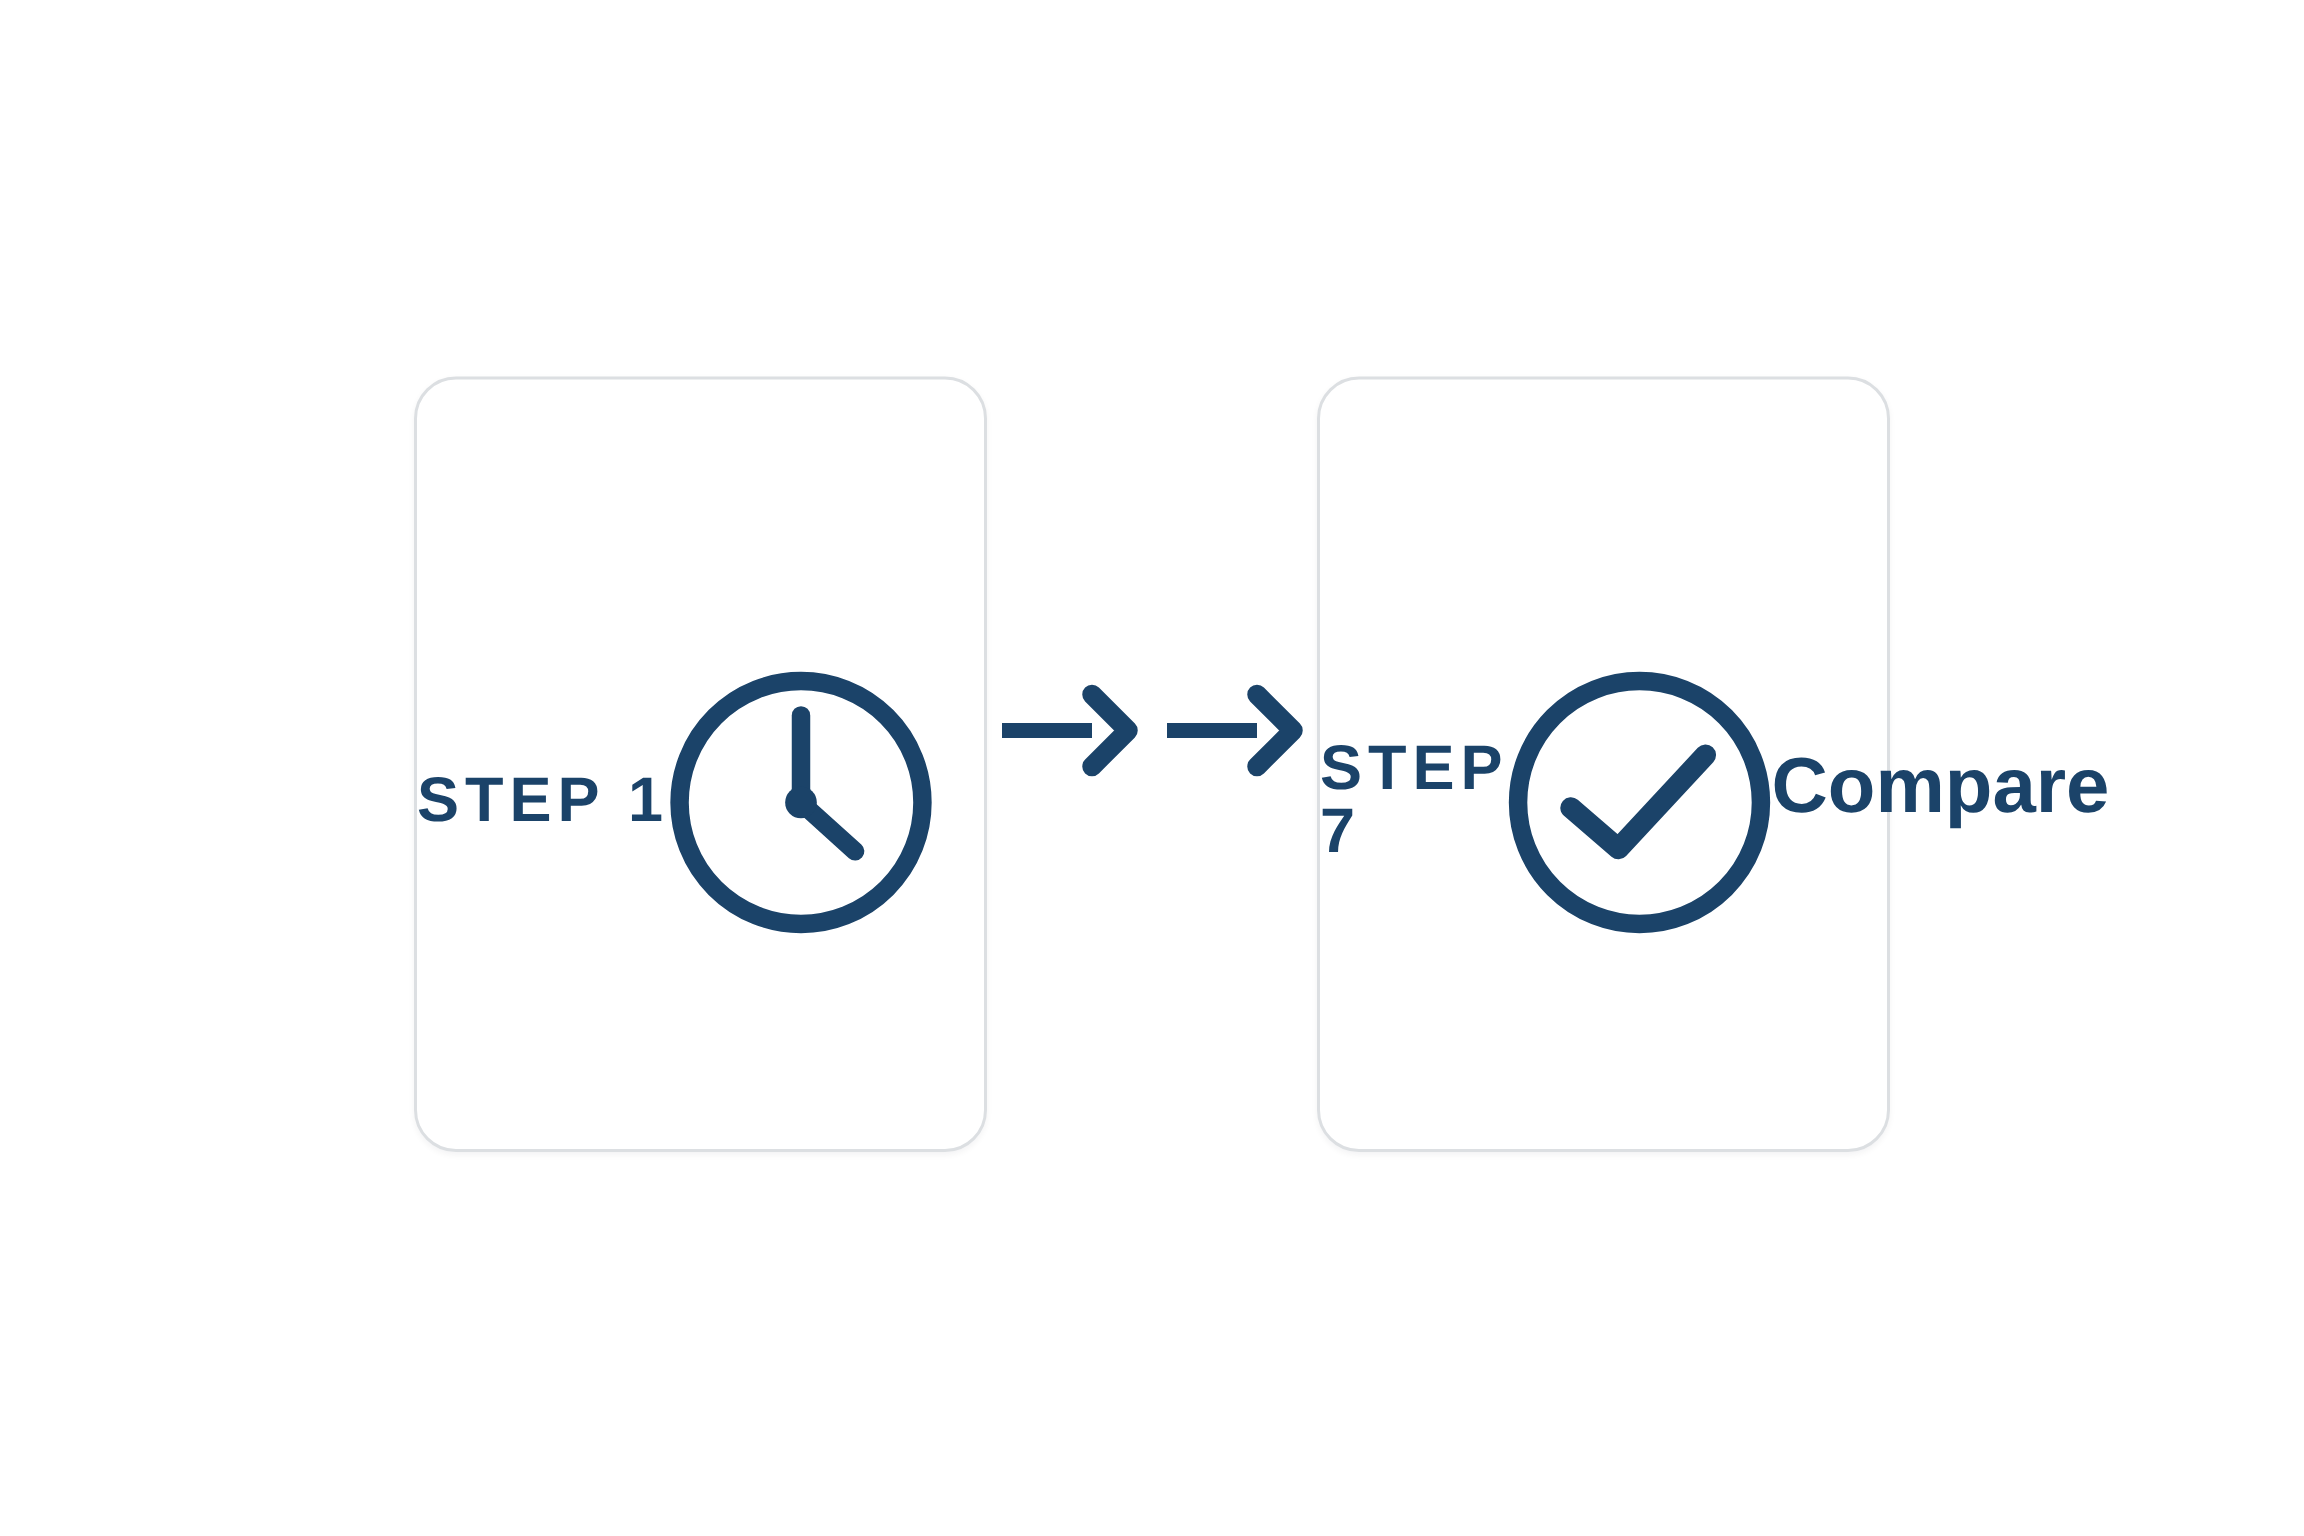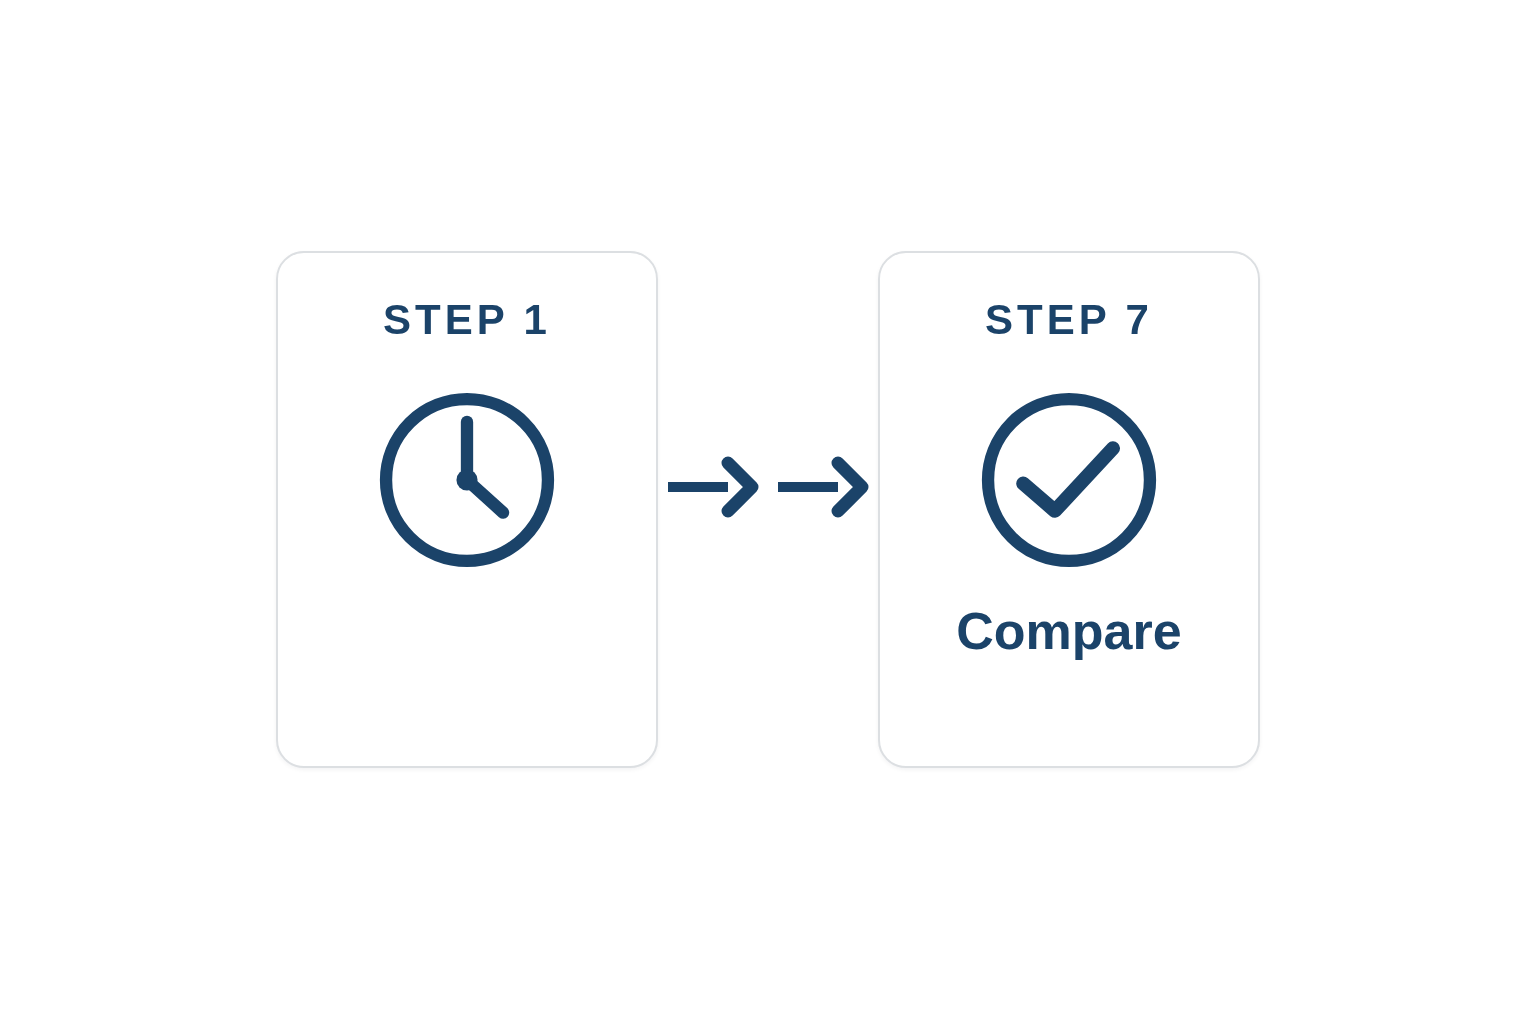--- a/index.html
+++ b/index.html
@@ -23,21 +23,21 @@
     padding-top: 251px;
   }
   .card {
     width: 382px;
     height: 517px;
     background: var(--card-bg);
     border: 2px solid var(--card-border);
     border-radius: 28px;
     box-shadow: 0 2px 4px rgba(16,24,40,0.05);
     display: flex;
-    flex-direction: column;
+    flex-direction: row;
     align-items: center;
   }
   .step-label {
     margin-top: 46px;
     font-size: 42px;
     line-height: 42px;
     font-weight: bold;
     letter-spacing: 4px;
     color: var(--navy);
   }

